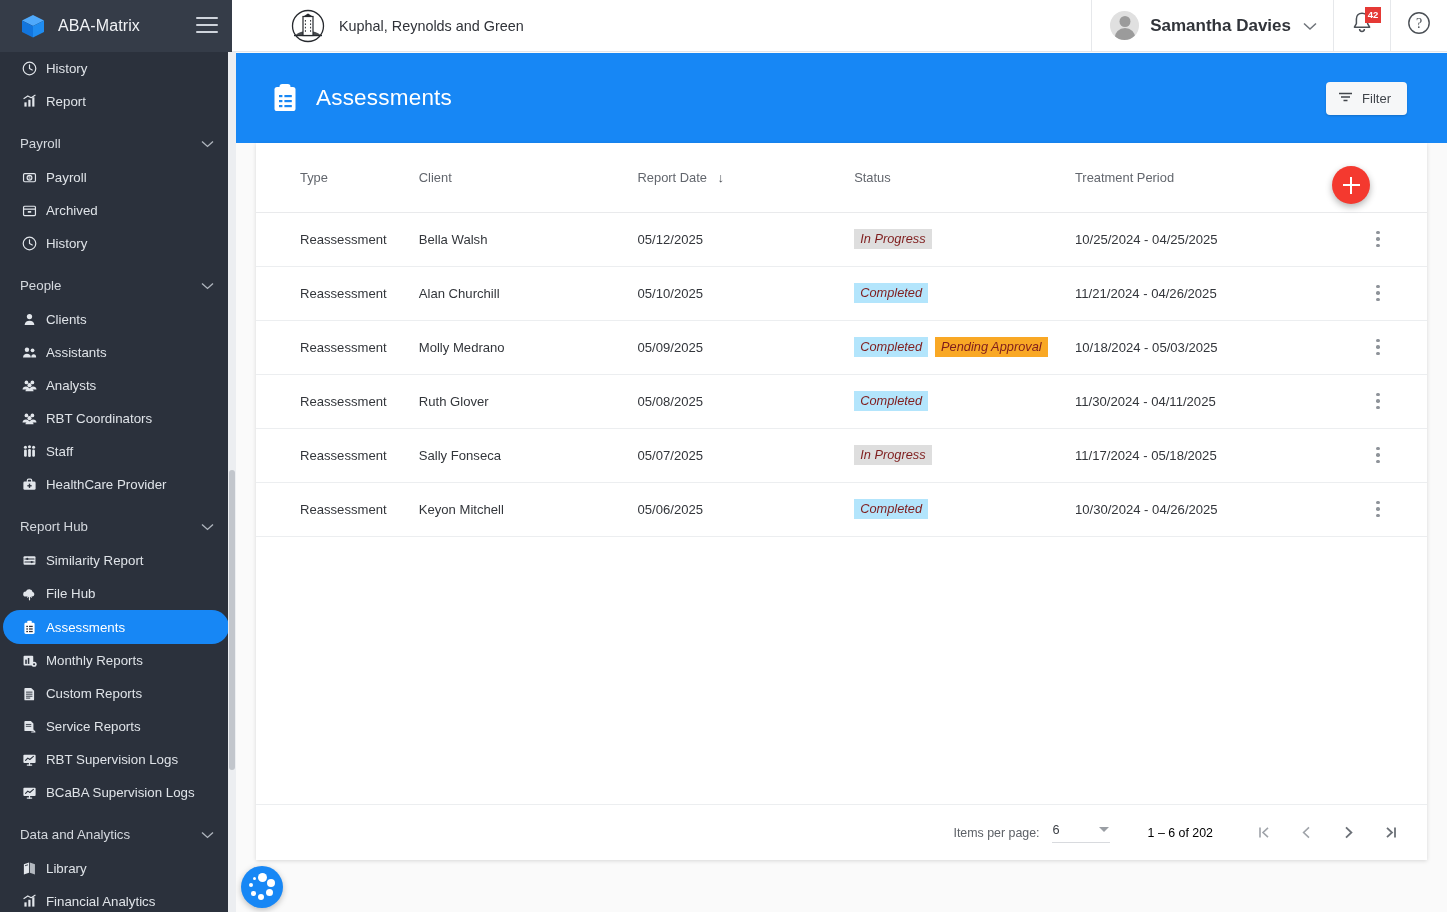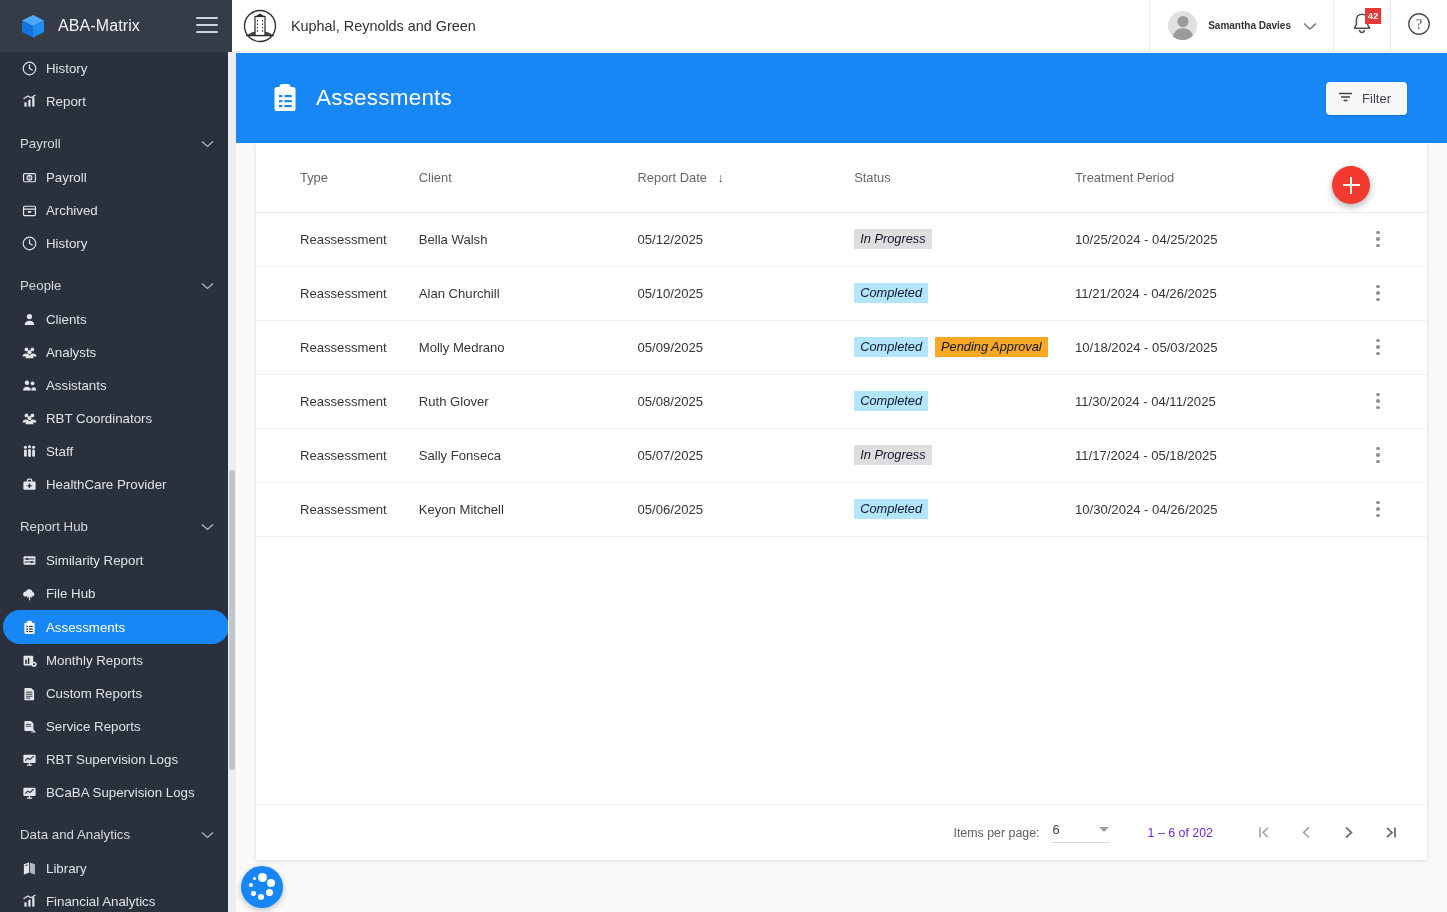--- a/index.html
+++ b/index.html
@@ -70,22 +70,23 @@
     background: #eceef1; z-index: 4;
   }
   #side-scrollthumb {
     position: absolute; left: 229px; top: 470px; width: 6px; height: 300px;
     background: #c2c6cc; border-radius: 3px; z-index: 5;
   }
 
   
   #topbar {
     position: absolute; left: 232px; top: 0; width: 1215px; height: 52px;
-    background: #fff; display: flex; align-items: flex-start;
+    background: #fff; display: flex; align-items: flex-end;
     border-bottom: 1px solid #e4e6ea;
+    padding-left: 48px;
   }
   #org {
     display: flex; align-items: center; padding-left: 10px; flex: 1 1 auto; height: 100%;
   }
   #org .org-ico { width: 36px; height: 36px; flex: 0 0 36px; }
   #org .org-name { font-size: 14.4px; color: #2f3238; margin-left: 13px; }
   #topbar .divider { width: 1px; height: 52px; background: #e6e8eb; }
   #user {
     display: flex; align-items: center; height: 100%; padding: 0 16px 0 18px; cursor: pointer;
   }
@@ -94,21 +95,21 @@
     overflow: hidden; position: relative;
   }
   #user .avatar .head {
     position: absolute; left: 50%; top: 5px; transform: translateX(-50%);
     width: 11px; height: 11px; border-radius: 50%; background: #9b9b9b;
   }
   #user .avatar .body {
     position: absolute; left: 50%; top: 17px; transform: translateX(-50%);
     width: 21px; height: 15px; border-radius: 11px 11px 0 0; background: #9b9b9b;
   }
-  #user .uname { font-size: 10px; color: #31343a; margin-left: 11px; font-weight: bold; }
+  #user .uname { font-size: 17px; color: #31343a; margin-left: 11px; font-weight: bold; }
   #user .chev { margin-left: 12px; color: #6e7379; }
   #bell-wrap, #help-wrap {
     width: 56px; height: 52px; display: flex; align-items: center; justify-content: center;
     position: relative; cursor: pointer;
   }
   #badge {
     position: absolute; top: 8px; left: 31px;
     min-width: 16px; height: 16px; border-radius: 0; background: #e53935;
     color: #fff; font-size: 9.5px; line-height: 16px; text-align: center;
     padding: 0 2px; font-weight: bold;
@@ -164,21 +165,21 @@
   .c-type { width: 160px; padding-left: 44px !important; }
   .c-client { width: 215px; }
   .c-date { width: 213px; }
   .c-status { width: 217px; }
   .c-period { width: 250px; }
   .c-menu { width: 96px; }
   .sort-arrow { display: inline-block; margin-left: 7px; color: #4d5157; font-size: 13px; }
 
   .badge {
     display: inline-block; font-style: italic; font-size: 12.8px;
-    padding: 2px 6px 3px 6px; line-height: 15px; color: #0f172a;
+    padding: 2px 6px 3px 6px; line-height: 15px; color: #7f1d1d;
     white-space: nowrap;
   }
   .badge.completed { background: #b3e5fc; }
   .badge.inprogress { background: #dedede; }
   .badge.pending { background: #f9a825; }
   .badge + .badge { margin-left: 7px; }
 
   .kebab {
     width: 28px; height: 28px; display: flex; flex-direction: column;
     align-items: center; justify-content: center; gap: 3px; cursor: pointer;
@@ -196,21 +197,21 @@
   #paginator .ipp-label { margin-right: 12px; }
   #ipp-select {
     width: 58px; border-bottom: 1px solid #d8dade;
     display: flex; align-items: center; justify-content: space-between;
     padding: 0 1px 5px 1px; cursor: pointer; color: #3b3f45; font-size: 12.8px;
   }
   #ipp-select .tri {
     width: 0; height: 0; border-left: 5px solid transparent; border-right: 5px solid transparent;
     border-top: 5px solid #9a9ea4;
   }
-  #range-label { margin: 0 30px 0 38px; color: #6d28d9; }
+  #range-label { margin: 0 30px 0 38px; color: #000000; }
   .pg-btn {
     width: 42px; height: 42px; display: flex; align-items: center; justify-content: center;
     color: #9fa3a9; cursor: pointer; font-size: 17px;
   }
 
   
   #acc-widget {
     position: absolute; left: 241px; top: 866px; width: 42px; height: 42px;
     border-radius: 50%; background: #1787f5; cursor: pointer;
     box-shadow: 0 2px 6px rgba(0,0,0,.25);
@@ -305,40 +306,40 @@
             <svg width="17" height="17" viewBox="0 0 20 20" fill="none" stroke="currentColor" stroke-width="1.4" stroke-linecap="round" stroke-linejoin="round">
               <circle cx="10" cy="6.6" r="3.1" fill="currentColor" stroke="none"></circle>
               <path d="M4.3 16.4 c0-3.3 2.6-5 5.7-5 s5.7 1.7 5.7 5 z" fill="currentColor" stroke="none"></path>
             </svg>
           </span>
           <span class="lbl">Clients</span>
         </div>
         <div class="nav-item">
           <span class="ico">
             <svg width="17" height="17" viewBox="0 0 20 20" fill="none" stroke="currentColor" stroke-width="1.4" stroke-linecap="round" stroke-linejoin="round">
+              <circle cx="7" cy="6.8" r="2.6" fill="currentColor" stroke="none"></circle>
+              <circle cx="13.6" cy="7.4" r="2.2" fill="currentColor" stroke="none"></circle>
+              <path d="M2.4 15.8 c0-2.7 2-4.2 4.6-4.2 s4.6 1.5 4.6 4.2 z" fill="currentColor" stroke="none"></path>
+              <path d="M12 15.8 c0-2.2 1.2-3.6 3-3.6 s2.8 1.4 2.8 3.6 z" fill="currentColor" stroke="none"></path>
+            </svg>
+          </span>
+          <span class="lbl">Assistants</span>
+        </div>
+        <div class="nav-item">
+          <span class="ico">
+            <svg width="17" height="17" viewBox="0 0 20 20" fill="none" stroke="currentColor" stroke-width="1.4" stroke-linecap="round" stroke-linejoin="round">
               <circle cx="6.4" cy="6.4" r="2.2" fill="currentColor" stroke="none"></circle>
               <circle cx="13.4" cy="6.4" r="2.2" fill="currentColor" stroke="none"></circle>
               <circle cx="10" cy="9.6" r="2.4" fill="currentColor" stroke="none"></circle>
               <path d="M1.8 14.6 c0-2.2 1.8-3.4 4-3.4 s4 1.2 4 3.4 z" fill="currentColor" stroke="none"></path>
               <path d="M10.2 14.6 c0-2.2 1.8-3.4 4-3.4 s4 1.2 4 3.4 z" fill="currentColor" stroke="none"></path>
               <path d="M5.2 16.8 c0-2.3 2-3.6 4.8-3.6 s4.8 1.3 4.8 3.6 z" fill="currentColor" stroke="none"></path>
             </svg>
           </span>
           <span class="lbl">Analysts</span>
-        </div>
-        <div class="nav-item">
-          <span class="ico">
-            <svg width="17" height="17" viewBox="0 0 20 20" fill="none" stroke="currentColor" stroke-width="1.4" stroke-linecap="round" stroke-linejoin="round">
-              <circle cx="7" cy="6.8" r="2.6" fill="currentColor" stroke="none"></circle>
-              <circle cx="13.6" cy="7.4" r="2.2" fill="currentColor" stroke="none"></circle>
-              <path d="M2.4 15.8 c0-2.7 2-4.2 4.6-4.2 s4.6 1.5 4.6 4.2 z" fill="currentColor" stroke="none"></path>
-              <path d="M12 15.8 c0-2.2 1.2-3.6 3-3.6 s2.8 1.4 2.8 3.6 z" fill="currentColor" stroke="none"></path>
-            </svg>
-          </span>
-          <span class="lbl">Assistants</span>
         </div>
         <div class="nav-item">
           <span class="ico">
             <svg width="17" height="17" viewBox="0 0 20 20" fill="none" stroke="currentColor" stroke-width="1.4" stroke-linecap="round" stroke-linejoin="round">
               <circle cx="6.4" cy="6.4" r="2.2" fill="currentColor" stroke="none"></circle>
               <circle cx="13.4" cy="6.4" r="2.2" fill="currentColor" stroke="none"></circle>
               <circle cx="10" cy="9.6" r="2.4" fill="currentColor" stroke="none"></circle>
               <path d="M1.8 14.6 c0-2.2 1.8-3.4 4-3.4 s4 1.2 4 3.4 z" fill="currentColor" stroke="none"></path>
               <path d="M10.2 14.6 c0-2.2 1.8-3.4 4-3.4 s4 1.2 4 3.4 z" fill="currentColor" stroke="none"></path>
               <path d="M5.2 16.8 c0-2.3 2-3.6 4.8-3.6 s4.8 1.3 4.8 3.6 z" fill="currentColor" stroke="none"></path>

